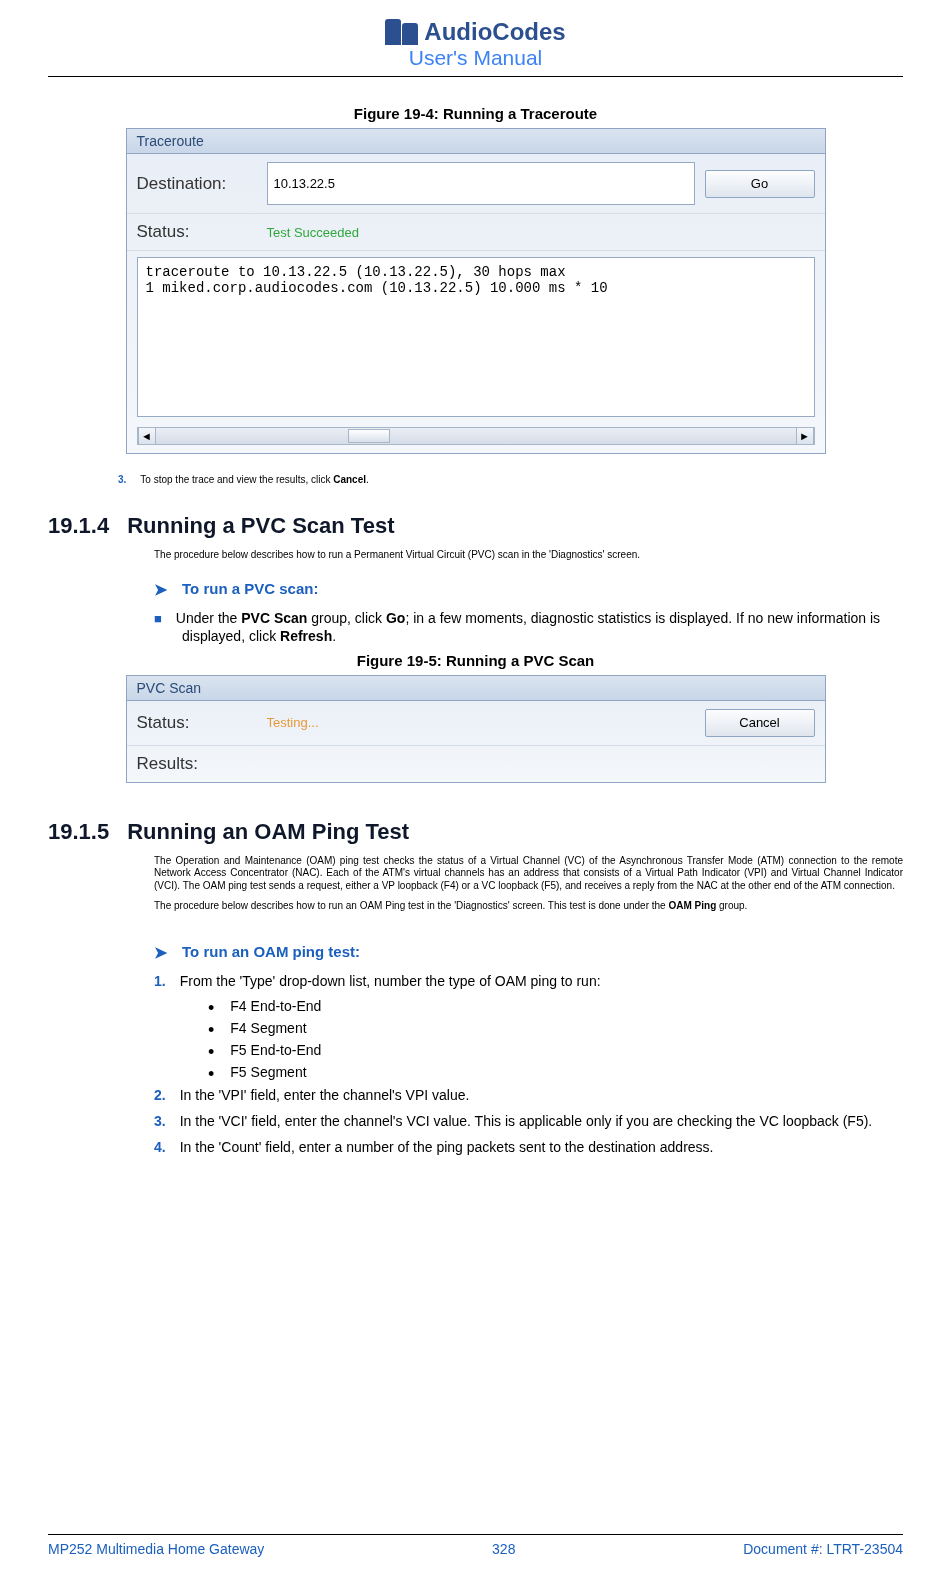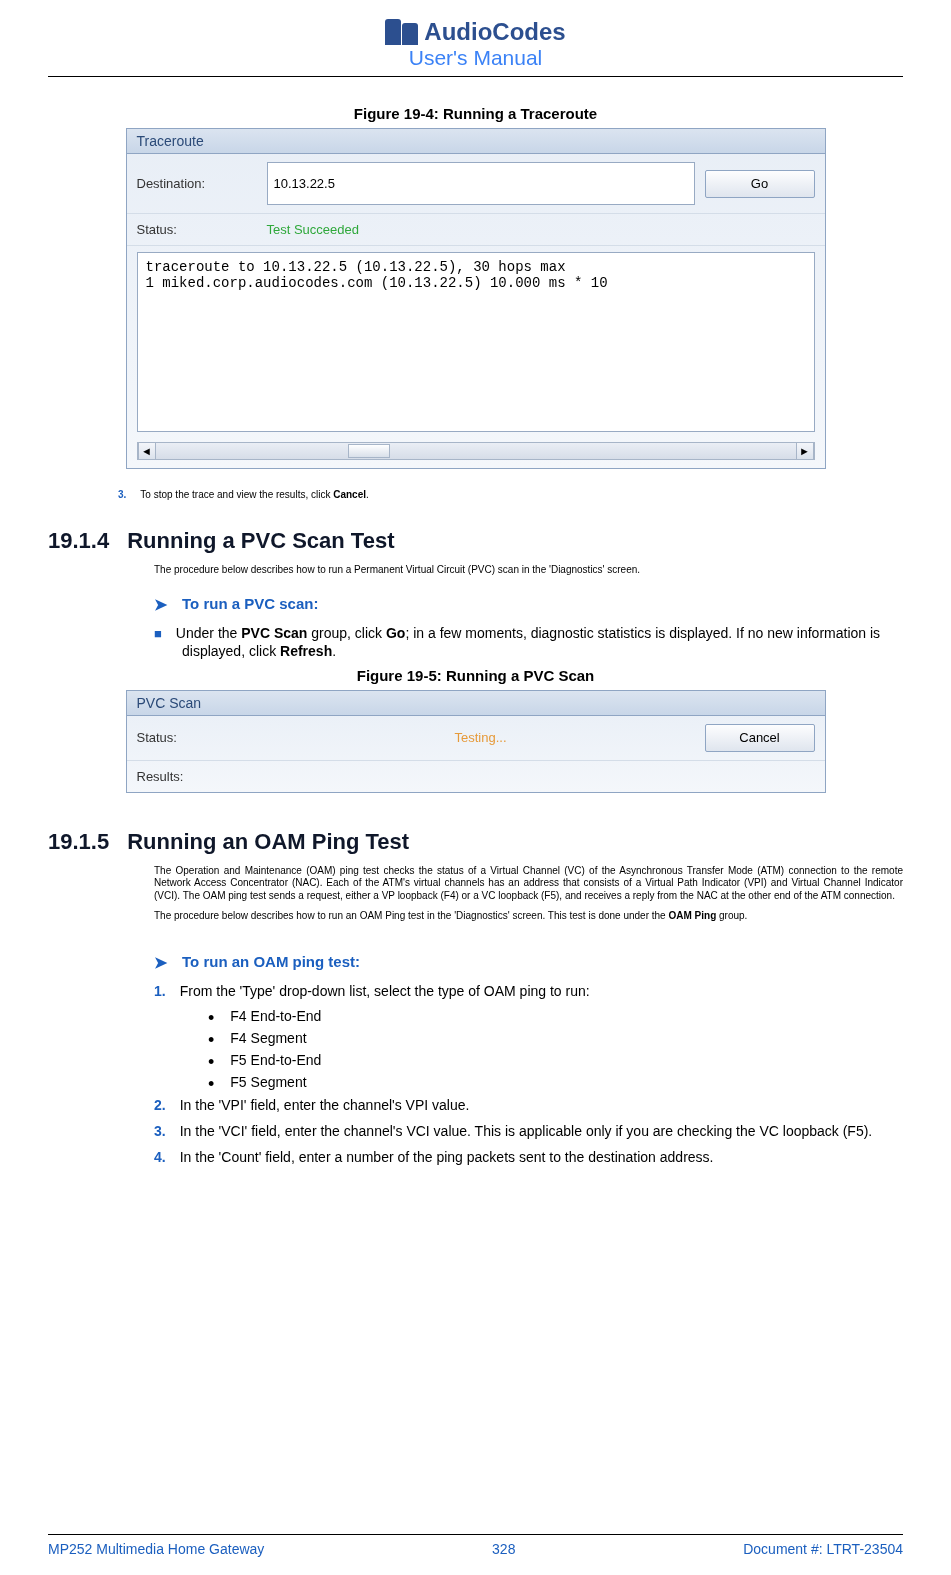--- a/index.html
+++ b/index.html
@@ -79,50 +79,50 @@
     display: flex;
     align-items: center;
     padding: 8px 10px;
     gap: 10px;
     border-bottom: 1px solid #d4dde8;
   }
   .panel-row:last-child { border-bottom: none; }
   .row-label {
     width: 120px;
     color: #333;
-    font-size: 13px;
+    font-size: 17px;
   }
   .row-input {
     flex: 1;
     padding: 4px 6px;
     border: 1px solid #98aac3;
     background: #fff;
     font-size: 13px;
     height: 43px;
   }
   .row-button {
     width: 110px;
     height: 28px;
     background: linear-gradient(to bottom, #fdfdfe, #dfe5ee);
     border: 1px solid #8fa5c3;
     border-radius: 2px;
     font-size: 13px;
     cursor: pointer;
   }
   .status-green { color: #2fa83b; font-size: 13px; }
-  .status-orange { color: #e69a3a; font-size: 13px; text-align: center; }
+  .status-orange { color: #e69a3a; font-size: 13px; }
   .output-box {
     margin: 6px 10px 10px 10px;
     border: 1px solid #98aac3;
     background: #fff;
     font-family: "Courier New", monospace;
     font-size: 14px;
     white-space: pre;
     padding: 6px 8px;
-    height: 180px;
+    height: 160px;
     overflow: hidden;
     position: relative;
   }
   .scroll-horiz {
     display: flex;
     align-items: center;
     justify-content: space-between;
     margin: 0 10px 8px 10px;
     height: 18px;
     background: linear-gradient(to bottom, #eaeef5, #d6dde8);
@@ -299,21 +299,21 @@
   <div class="paragraph">
     <span>The procedure below describes how to run an OAM Ping test in the 'Diagnostics' screen. This test is done under the </span><span class="bold">OAM Ping</span><span> group.</span>
   </div>
 
   <div class="proc-heading" style="margin-top:12px">
     <span class="proc-arrow">➤</span>
     <span>To run an OAM ping test:</span>
   </div>
 
   <div class="ordered-step">
-    <span class="step-num">1.</span><span>From the 'Type' drop-down list, select the type of OAM ping to run:</span>
+    <span class="step-num">1.</span><span>From the 'Type' drop-down list, number the type of OAM ping to run:</span>
   </div>
   <div class="sub-bullet"><span class="sub-dot">•</span><span>F4 End-to-End</span></div>
   <div class="sub-bullet"><span class="sub-dot">•</span><span>F4 Segment</span></div>
   <div class="sub-bullet"><span class="sub-dot">•</span><span>F5 End-to-End</span></div>
   <div class="sub-bullet"><span class="sub-dot">•</span><span>F5 Segment</span></div>
 
   <div class="ordered-step">
     <span class="step-num">2.</span><span>In the 'VPI' field, enter the channel's VPI value.</span>
   </div>
   <div class="ordered-step">

